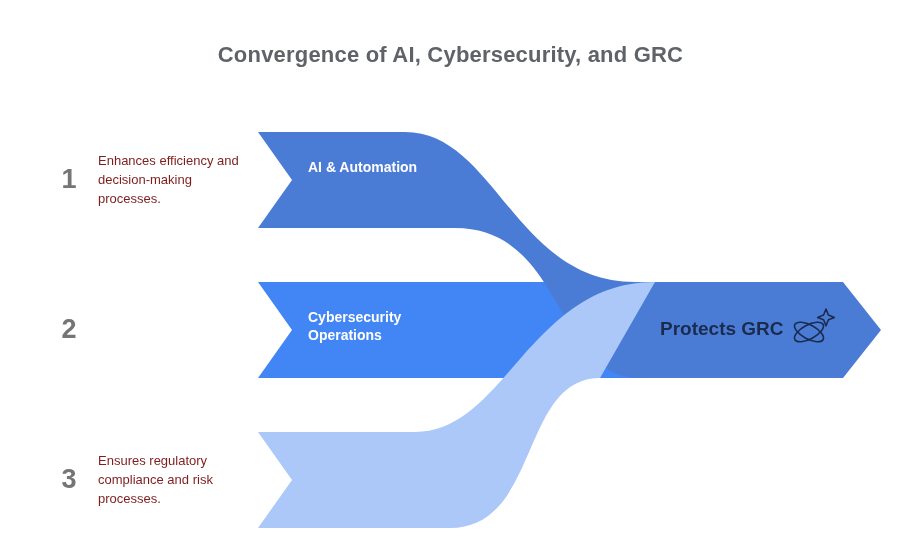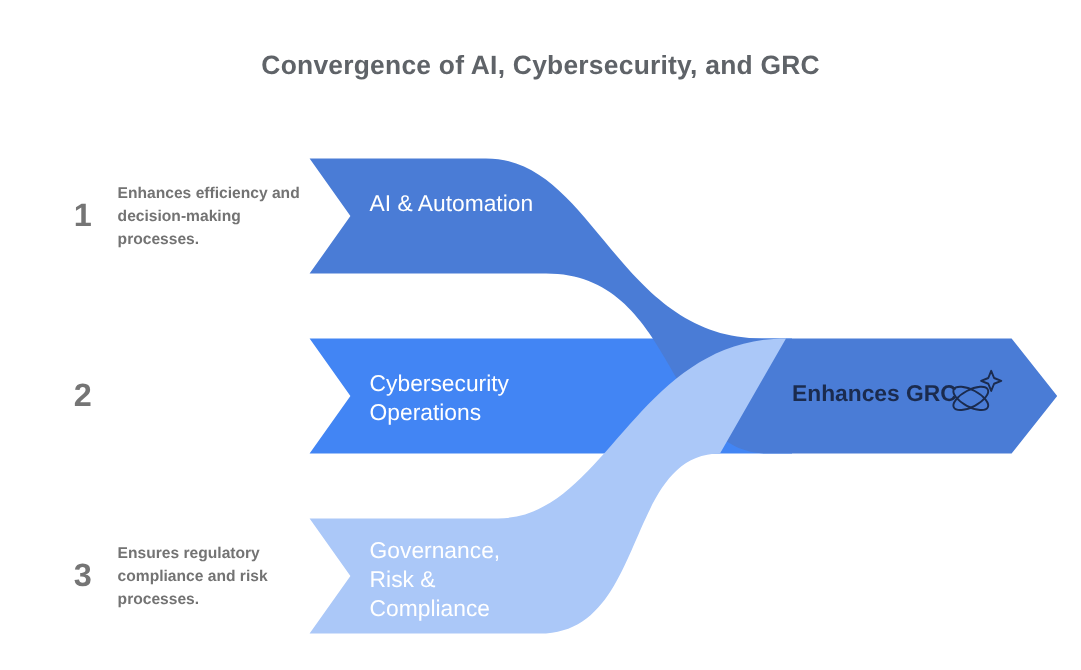--- a/index.html
+++ b/index.html
@@ -3,23 +3,23 @@
 <meta charset="utf-8">
 <style>
   html,body{margin:0;padding:0;background:#ffffff;font-family:"Liberation Sans",sans-serif;}
   .canvas{position:relative;width:901px;height:558px;background:#ffffff;overflow:hidden;}
   .title{position:absolute;top:42px;left:0;width:100%;text-align:center;margin:0;
          font-size:22px;font-weight:700;color:#5f6368;letter-spacing:.2px;}
   .bands{position:absolute;left:0;top:0;width:901px;height:558px;}
   .step-number{position:absolute;left:52px;width:34px;text-align:center;
                font-size:27px;font-weight:700;color:#757575;}
   .step-desc{position:absolute;left:98px;width:152px;
-             font-size:13px;line-height:1.45;color:#737373;font-weight:bold;}
+             font-size:13px;line-height:1.45;color:#7f1d1d;}
   .band-label{position:absolute;left:308px;width:140px;
-              font-size:19px;font-weight:400;color:#ffffff;line-height:1.25;}
+              font-size:14px;font-weight:700;color:#ffffff;line-height:1.25;}
   .result-label{position:absolute;left:660px;top:318px;
                 font-size:19px;font-weight:700;color:#1b2b4e;}
   .sparkle{position:absolute;left:786px;top:303px;width:52px;height:52px;}
   .sparkle svg{display:block;}
 </style>
 </head>
 <body>
 
 <div class="canvas">
 
@@ -38,23 +38,22 @@
 
   <div class="step-number" style="top:164px">1</div>
   <div class="step-desc" style="top:152px">Enhances efficiency and decision-making processes.</div>
   <div class="band-label" style="top:159px">AI &amp; Automation</div>
 
   <div class="step-number" style="top:314px">2</div>
   <div class="band-label" style="top:309px">Cybersecurity Operations</div>
 
   <div class="step-number" style="top:464px">3</div>
   <div class="step-desc" style="top:452px">Ensures regulatory compliance and risk processes.</div>
-  <div class="band-label" style="top:448px">Governance, Risk &amp; Compliance</div>
 
-  <div class="result-label">Enhances GRC</div>
+  <div class="result-label">Protects GRC</div>
 
   <div class="sparkle">
     <svg viewBox="0 0 52 52" width="52" height="52">
       <g fill="none" stroke-width="1.6" stroke-linejoin="round" stroke="#1b2b4e">
         <ellipse cx="23" cy="29" rx="16" ry="7" transform="rotate(-28 23 29)"></ellipse>
         <ellipse cx="23" cy="29" rx="16" ry="7" transform="rotate(28 23 29)"></ellipse>
         <path d="M 40,6 L 42.4,12 L 48.4,14.4 L 42.4,16.8 L 40,22.8 L 37.6,16.8 L 31.6,14.4 L 37.6,12 Z"></path>
       </g>
     </svg>
   </div>

